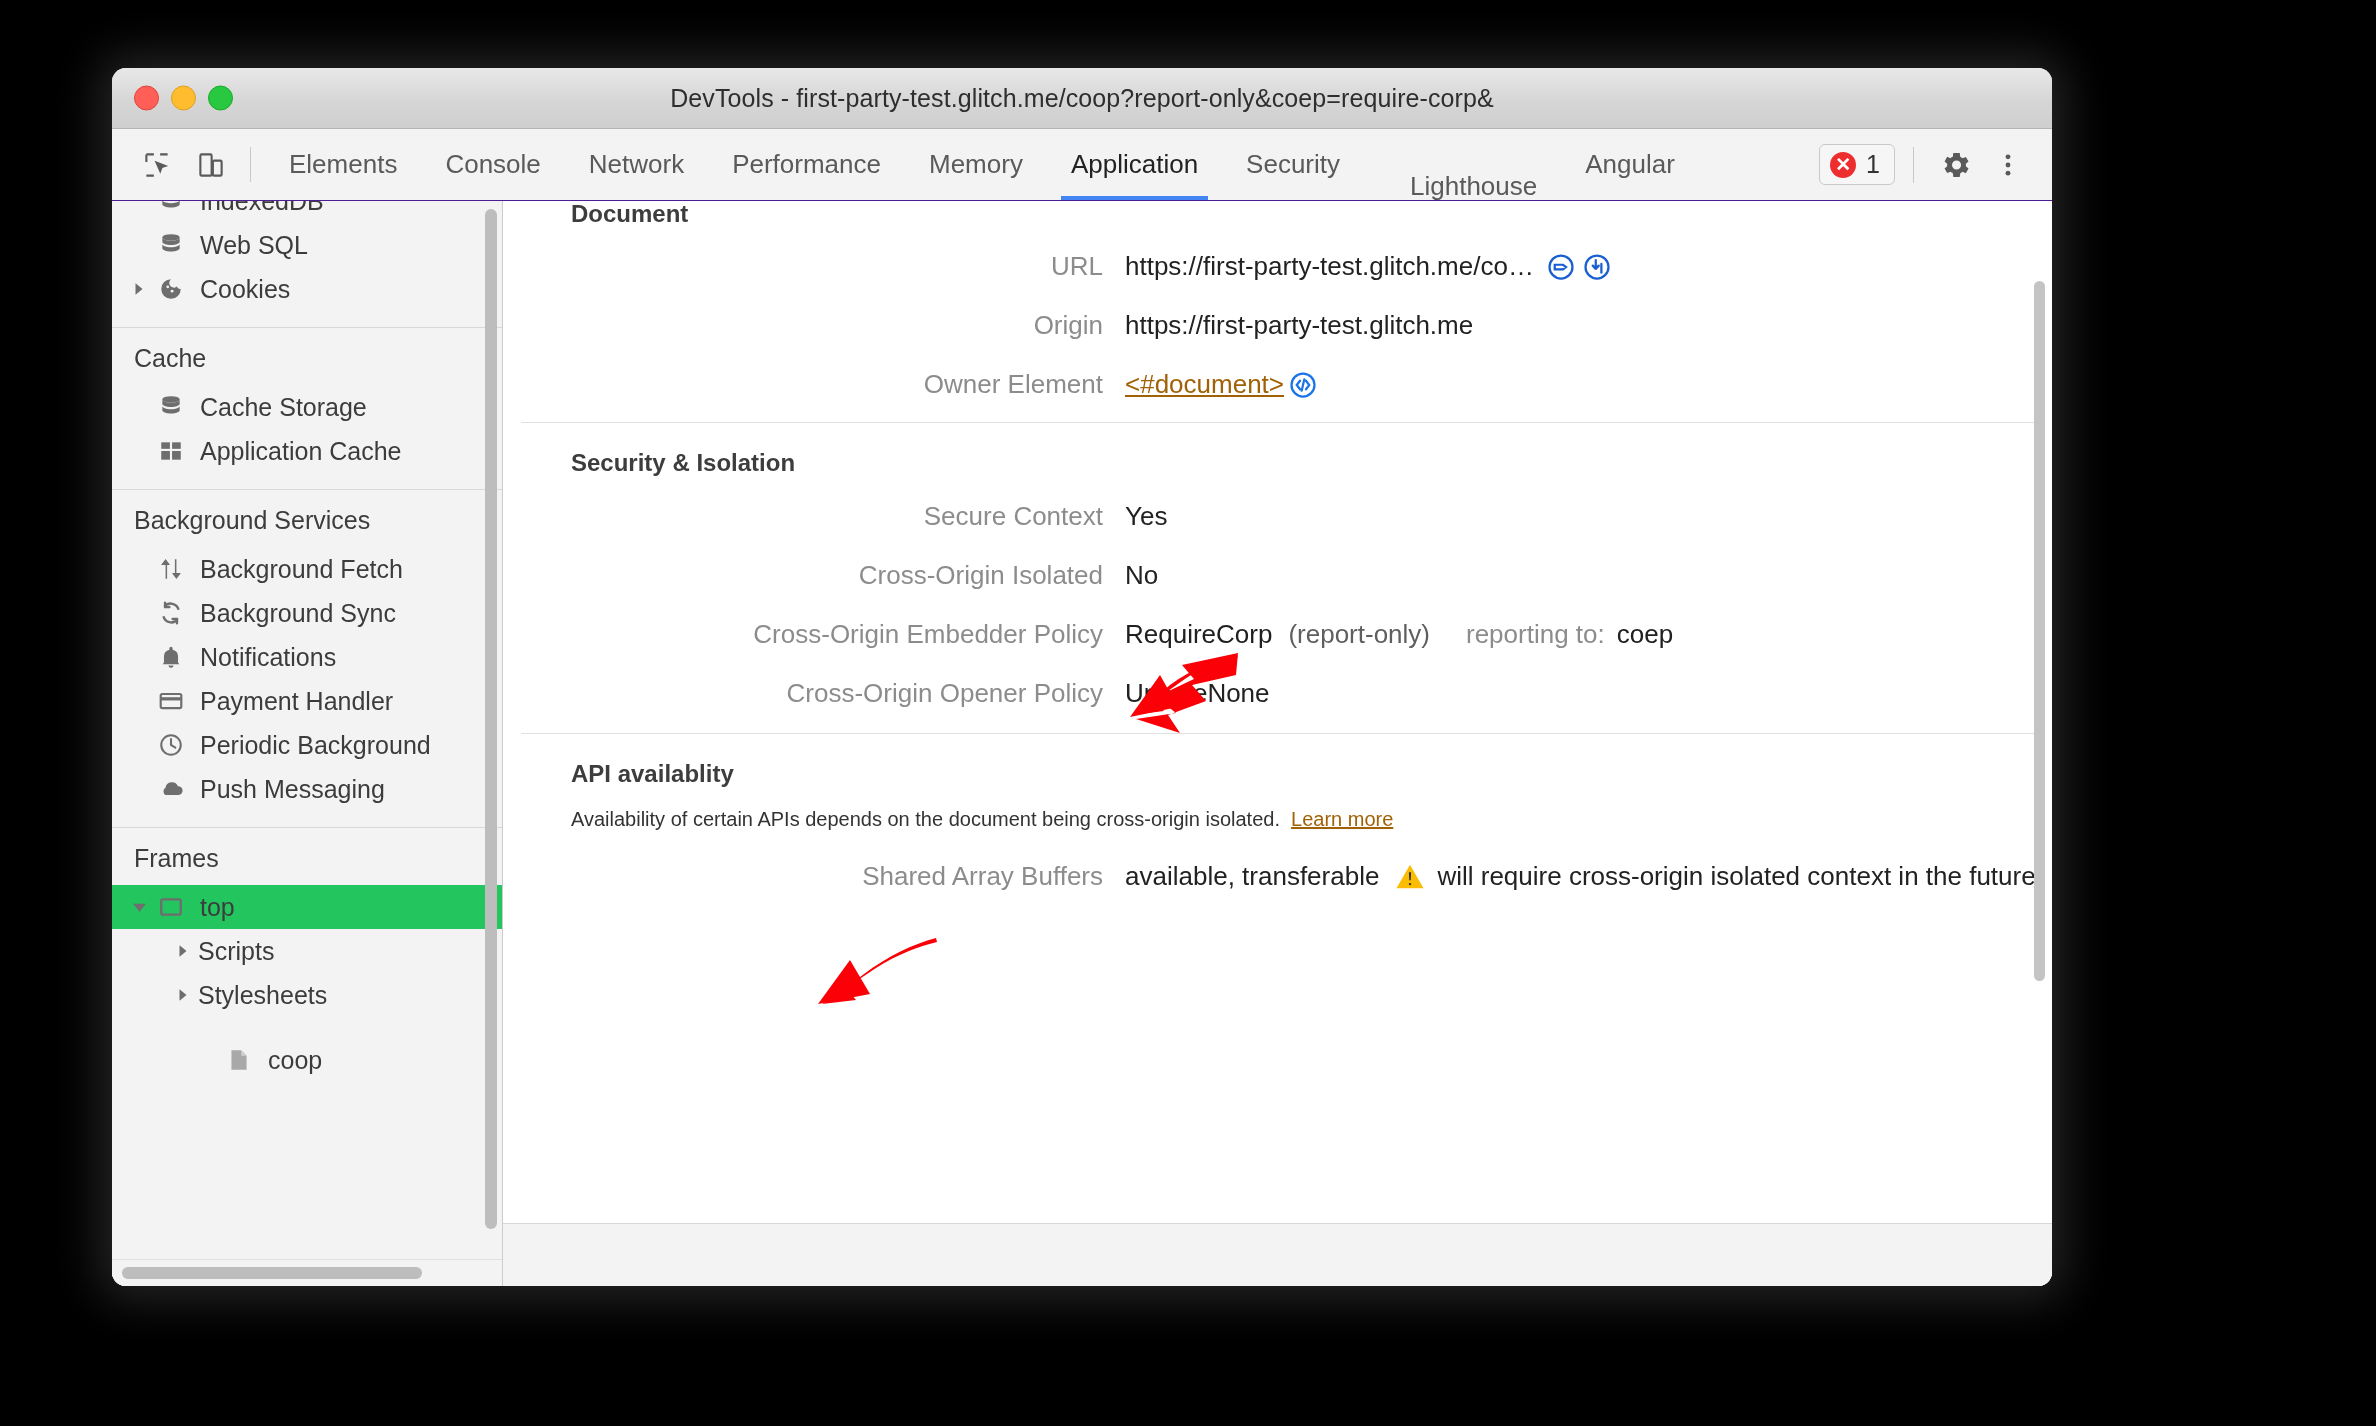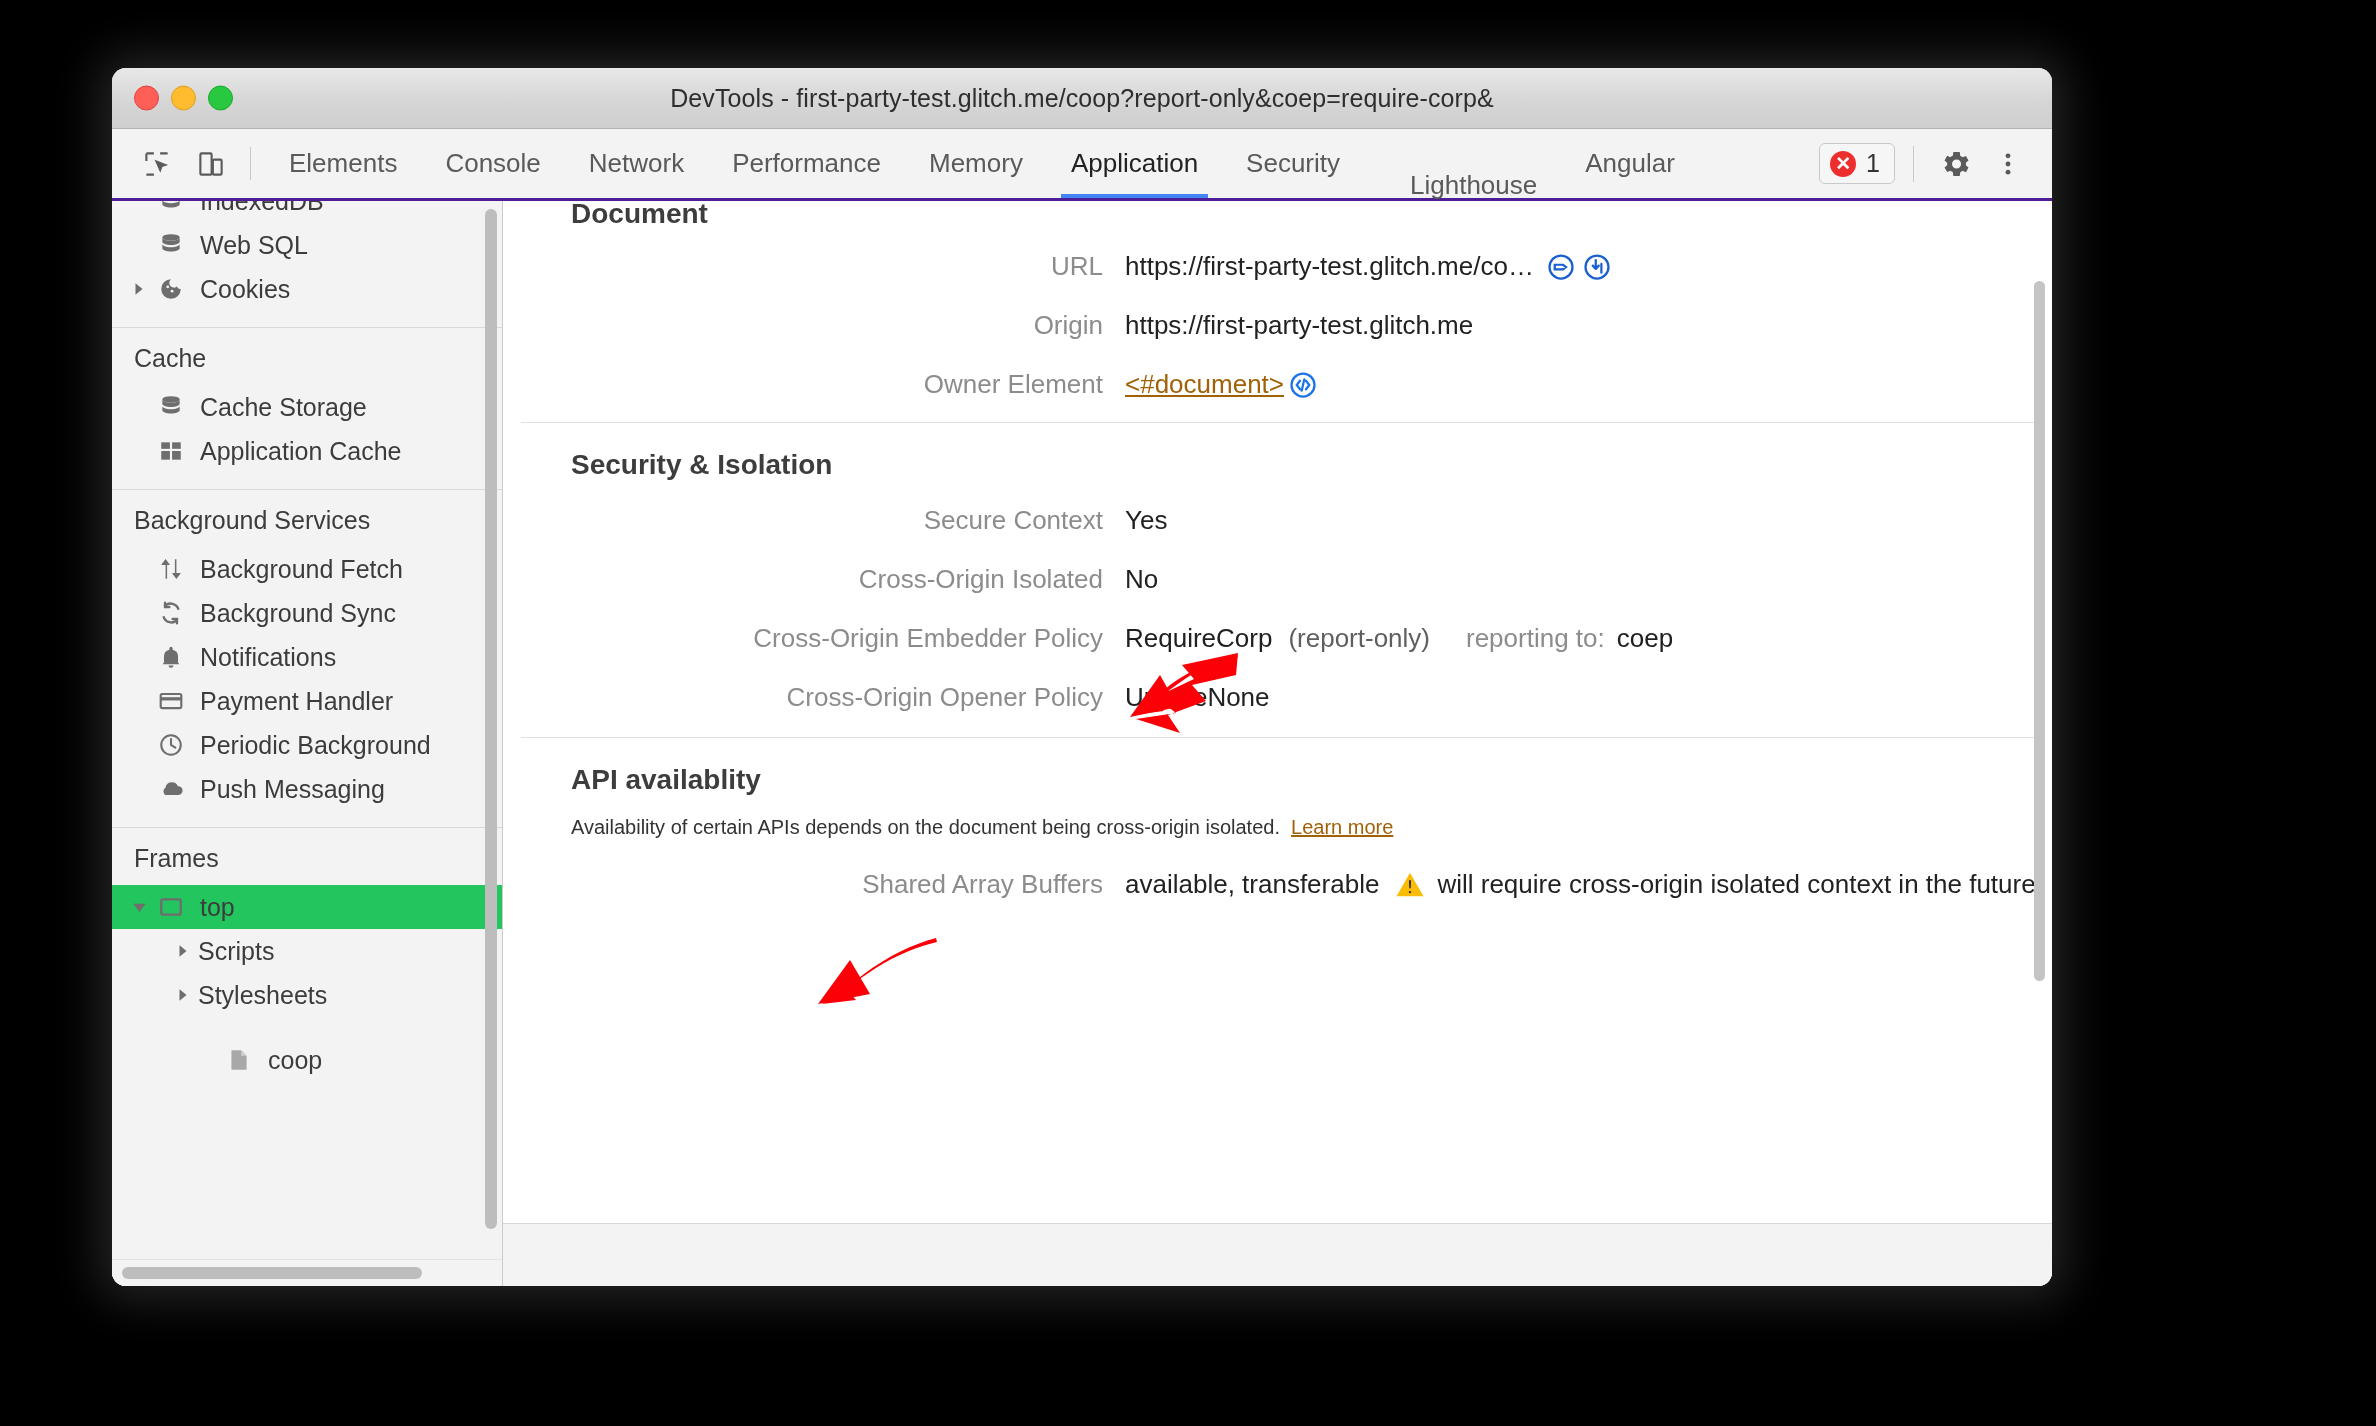--- a/index.html
+++ b/index.html
@@ -64,21 +64,21 @@
     color: #2e2e2e;
     letter-spacing: 0.1px;
     white-space: nowrap;
   }
 
   
   #toolbar {
     height: 72px;
     flex: 0 0 72px;
     background: #f3f3f3;
-    border-bottom: 3px solid #4c1d95;
+    border-bottom: 1px solid #4c1d95;
     display: flex;
     align-items: stretch;
     padding-left: 18px;
     box-sizing: border-box;
   }
   .tool-icon {
     width: 54px;
     display: flex;
     align-items: center;
     justify-content: center;
@@ -282,21 +282,21 @@
 
   .section {
     padding: 0 0 0 0;
   }
   .section-rule {
     height: 1px;
     background: #e0e0e0;
     margin: 0 18px 0 18px;
   }
   .section-title {
-    font-size: 28px;
+    font-size: 24px;
     font-weight: bold;
     color: #3d3d3d;
     padding: 26px 0 10px 68px;
   }
   .section-title.clipped {
     padding-top: 0;
     height: 14px;
     overflow: hidden;
     line-height: 26px;
   }

